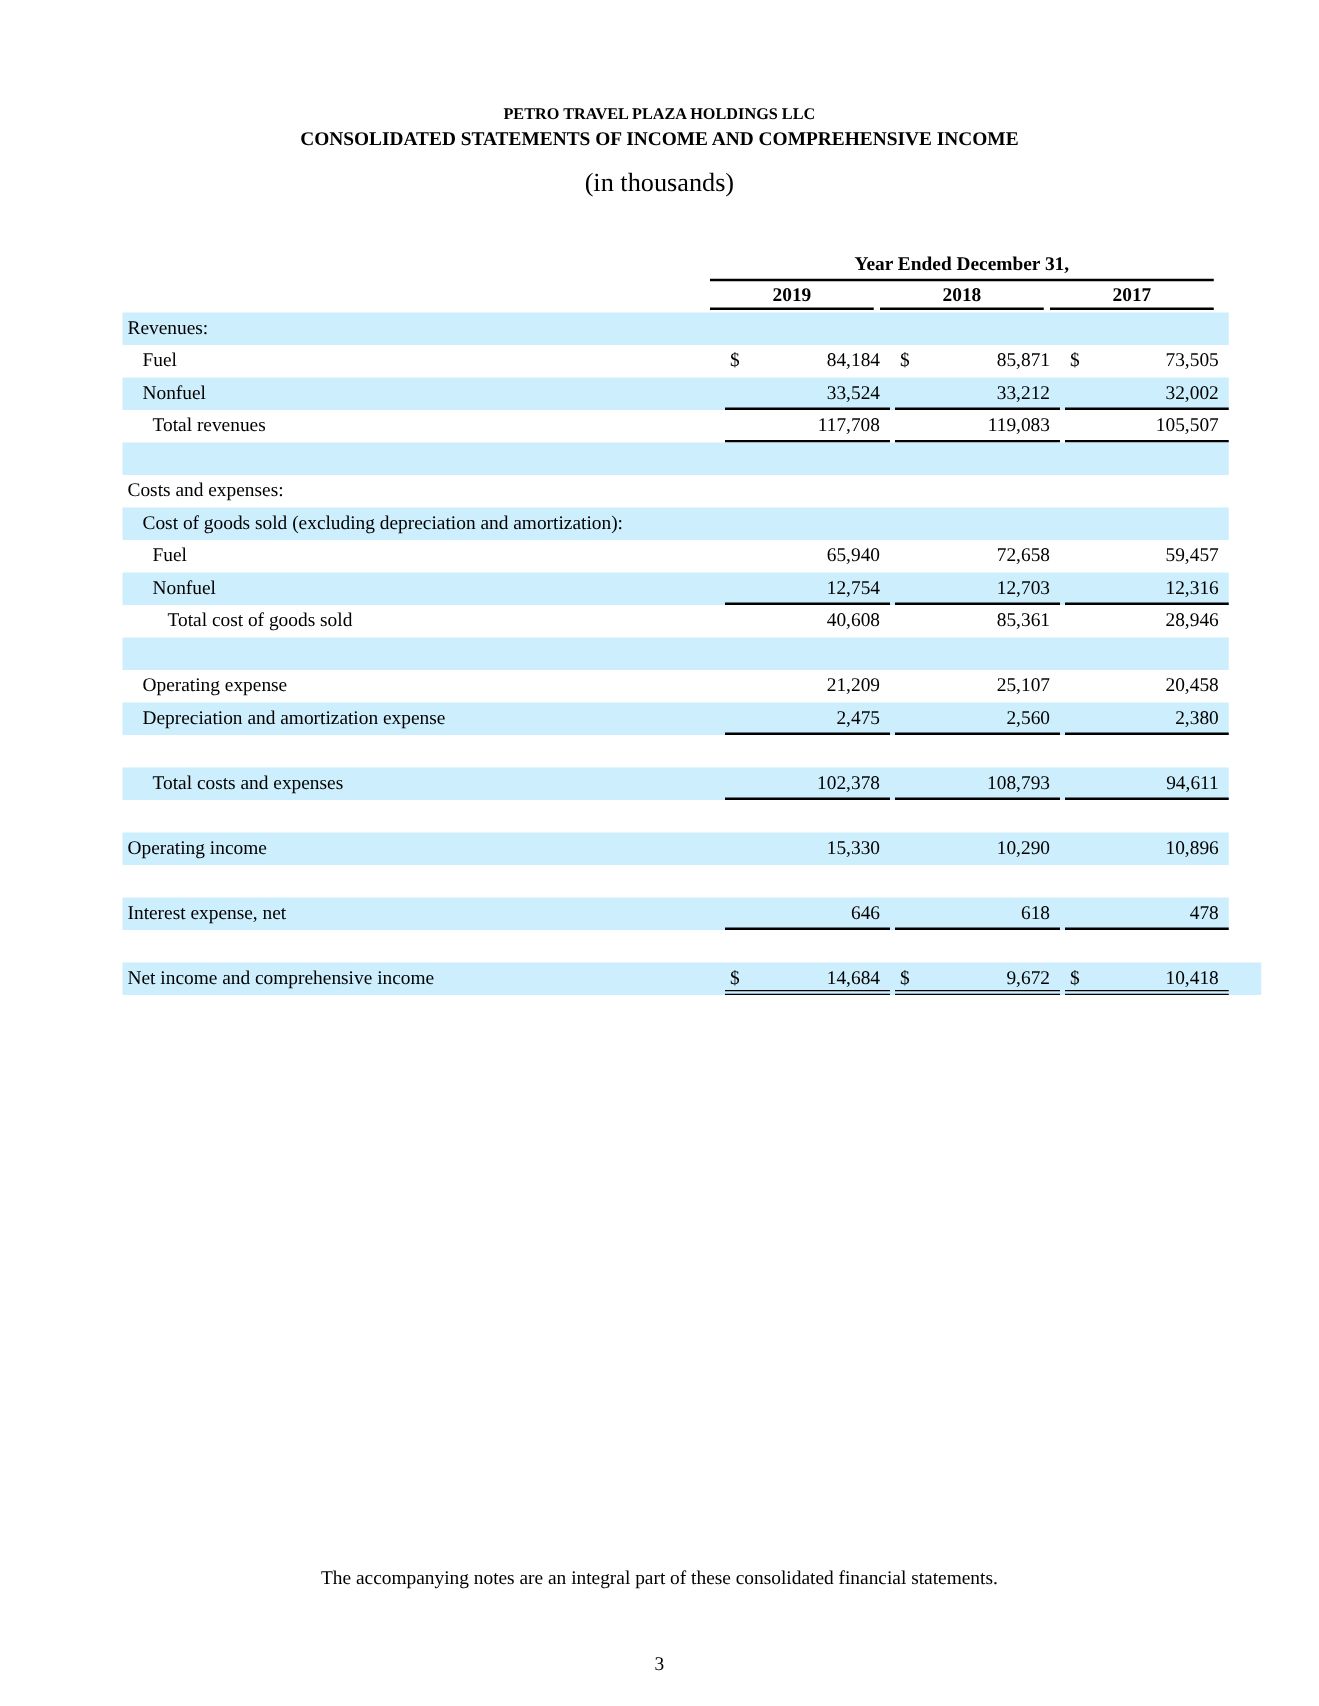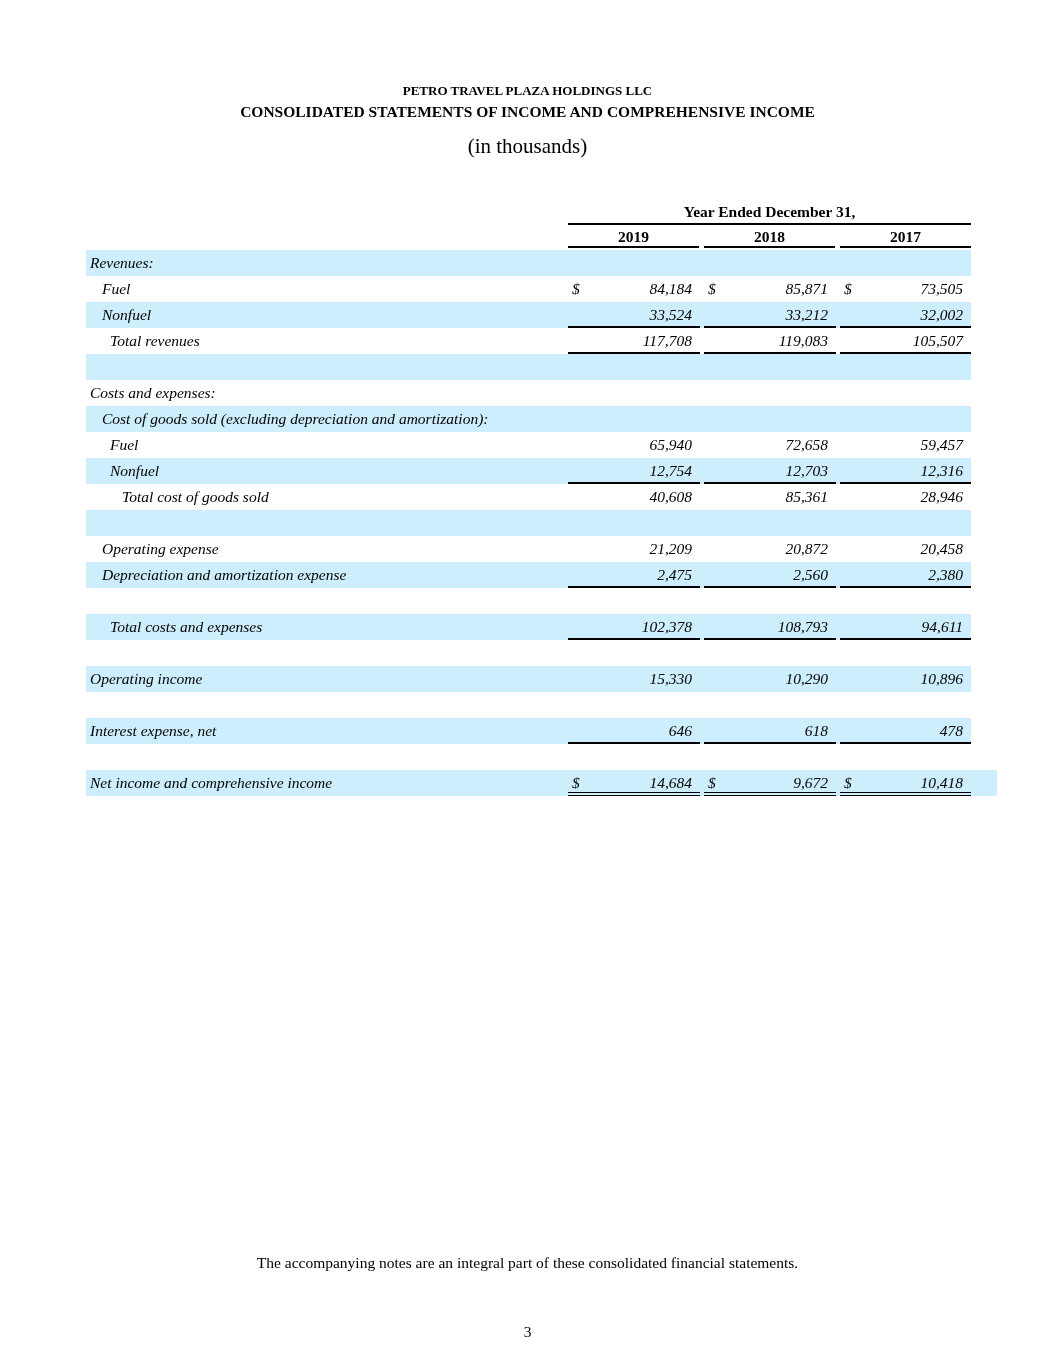--- a/index.html
+++ b/index.html
@@ -11,21 +11,21 @@
   .hdr { position: absolute; left: 0; width: 1055px; text-align: center; }
   .hdr.t1 { top: 83px; font-weight: bold; font-size: 13px; }
   .hdr.t2 { top: 103px; font-weight: bold; font-size: 15.5px; }
   .hdr.t3 { top: 134px; font-size: 21px; }
 
   .period { position: absolute; left: 568px; width: 403px; top: 203px; text-align: center;
             font-weight: bold; height: 20px; border-bottom: 2px solid #000; }
   .yearhdr { position: absolute; top: 228px; font-weight: bold; text-align: center;
              height: 18px; border-bottom: 2px solid #000; }
 
-  .row { position: absolute; left: 86px; width: 885px; height: 26px; line-height: 26px; font-style: italic; }
+  .row { position: absolute; left: 98px; width: 885px; height: 26px; line-height: 26px; }
   .row.shade { background: #cdeefc; }
   .label { position: absolute; left: 4px; white-space: nowrap; }
   .ind1 { left: 16px; }
   .ind2 { left: 24px; }
   .ind3 { left: 36px; }
 
   .cell { position: absolute; top: 0; height: 26px; }
   .c0 { left: 482px; width: 132px; }
   .c1 { left: 618px; width: 132px; }
   .c2 { left: 754px; width: 131px; }
@@ -145,21 +145,21 @@
 </div>
 
 <div class="row shade" style="top:510px;"></div>
 
 <div class="row" style="top:536px;">
   <span class="label ind1">Operating expense</span>
   <div class="cell c0">
       <span class="val">21,209</span>
     </div>
   <div class="cell c1">
-      <span class="val">20,872</span>
+      <span class="val">25,107</span>
     </div>
   <div class="cell c2">
       <span class="val">20,458</span>
     </div>
 </div>
 
 <div class="row shade" style="top:562px;">
   <span class="label ind1">Depreciation and amortization expense</span>
   <div class="cell c0 uline">
       <span class="val">2,475</span>

